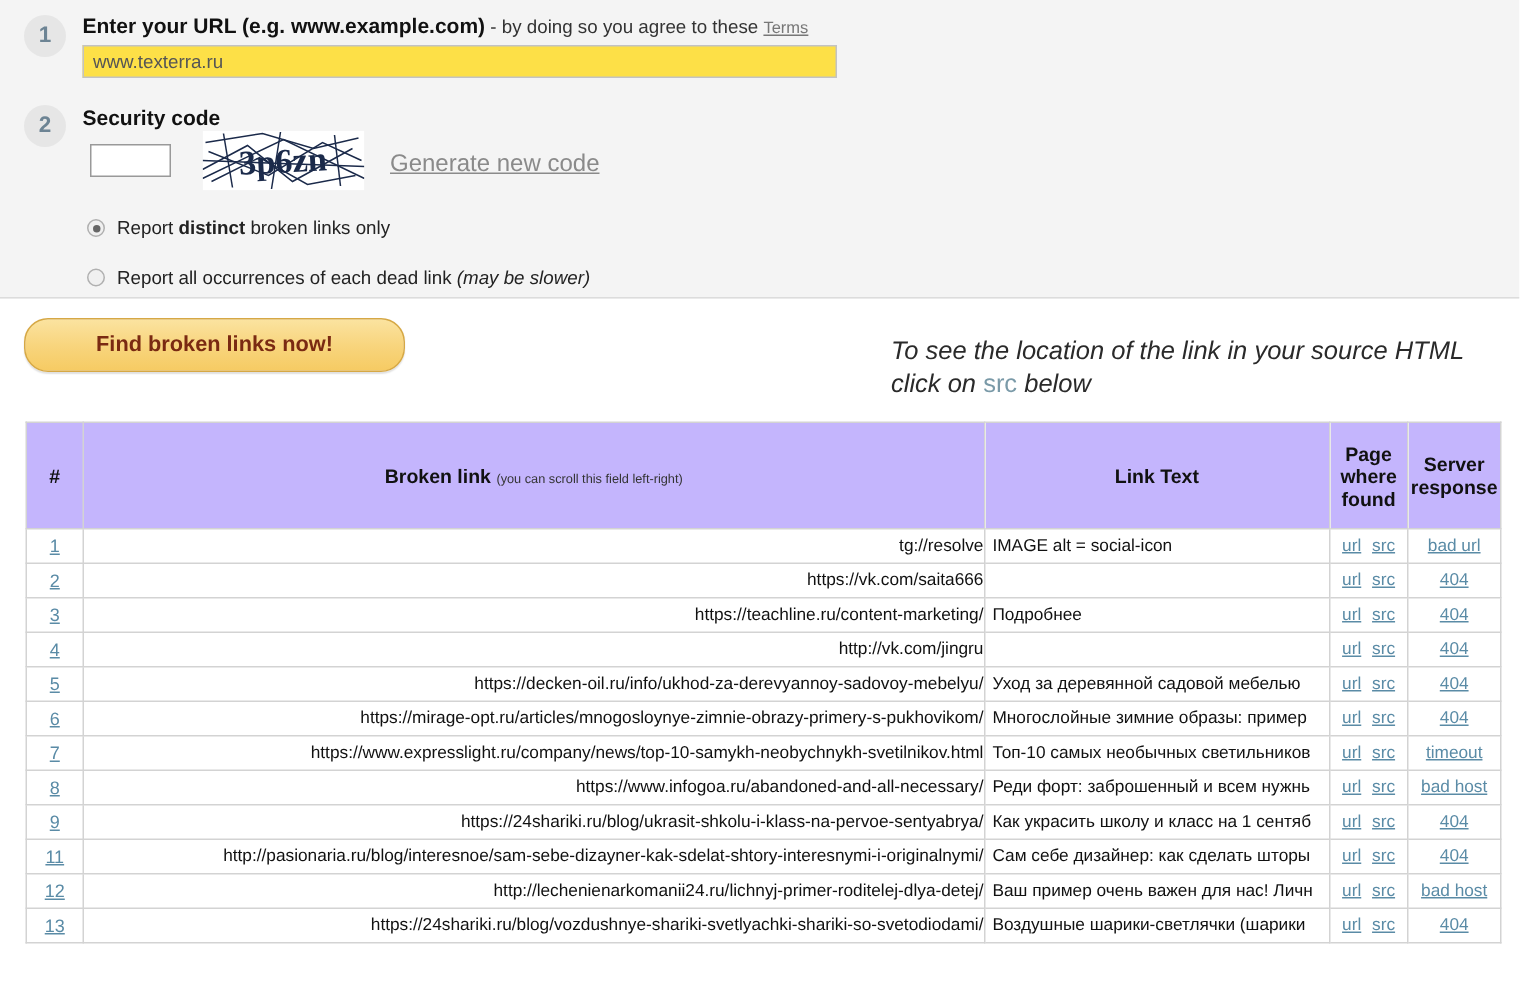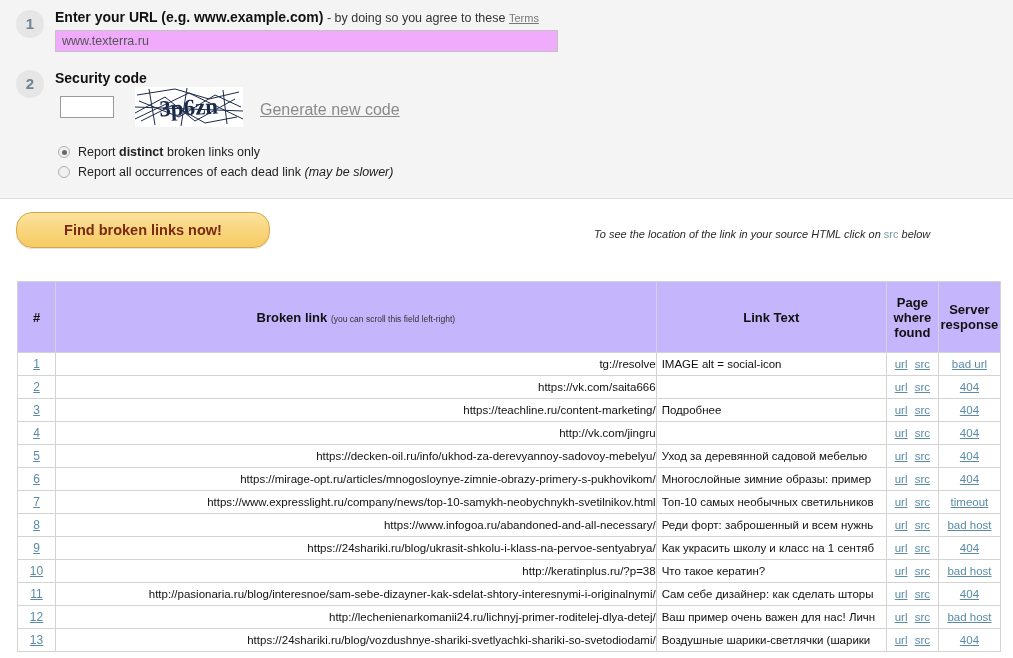--- a/index.html
+++ b/index.html
@@ -71,21 +71,21 @@
 
   #url-input {
     position: absolute;
     left: 55px;
     top: 30px;
     width: 503px;
     height: 22px;
     padding: 0 6px;
     box-sizing: border-box;
     border: 1px solid #c3c3c3;
-    background: #f0abfc;
+    background: #fde047;
     font-family: "Liberation Sans", sans-serif;
     font-size: 12.5px;
     color: #555;
     outline: none;
   }
 
   #captcha-input {
     position: absolute;
     left: 60px;
     top: 96px;
@@ -120,21 +120,21 @@
   }
 
   .radio-row {
     position: absolute;
     left: 58px;
     font-size: 12.5px;
     color: #222;
     white-space: nowrap;
   }
   #radio-row-1 { top: 145px; }
-  #radio-row-2 { top: 165px; }
+  #radio-row-2 { top: 178px; }
 
   .radio-mark {
     display: inline-block;
     width: 12px;
     height: 12px;
     border-radius: 50%;
     border: 1px solid #b0b0b0;
     background: #f0f0f0;
     vertical-align: -2px;
     margin-right: 8px;
@@ -174,21 +174,21 @@
     cursor: pointer;
     box-shadow: 0 1px 1px rgba(0,0,0,0.12);
   }
 
   #src-hint {
     position: absolute;
     left: 594px;
     top: 24px;
     width: 400px;
     font-style: italic;
-    font-size: 11px;
+    font-size: 17px;
     color: #2a2a2a;
     line-height: 22px;
   }
   #src-hint .src-word {
     font-style: normal;
     color: #7a9aa8;
   }
 
   
   #results-table {
@@ -411,27 +411,20 @@
         <td class="cell-resp"><a href="#">bad host</a></td>
       </tr>
       <tr>
         <td class="cell-num"><a href="#">9</a></td>
         <td class="cell-link">https://24shariki.ru/blog/ukrasit-shkolu-i-klass-na-pervoe-sentyabrya/</td>
         <td class="cell-text">Как украсить школу и класс на 1 сентяб</td>
         <td class="cell-page"><a href="#">url</a> <a href="#">src</a></td>
         <td class="cell-resp"><a href="#">404</a></td>
       </tr>
       <tr>
-        <td class="cell-num"><a href="#">10</a></td>
-        <td class="cell-link">http://keratinplus.ru/?p=38</td>
-        <td class="cell-text">Что такое кератин?</td>
-        <td class="cell-page"><a href="#">url</a> <a href="#">src</a></td>
-        <td class="cell-resp"><a href="#">bad host</a></td>
-      </tr>
-      <tr>
         <td class="cell-num"><a href="#">11</a></td>
         <td class="cell-link">http://pasionaria.ru/blog/interesnoe/sam-sebe-dizayner-kak-sdelat-shtory-interesnymi-i-originalnymi/</td>
         <td class="cell-text">Сам себе дизайнер: как сделать шторы</td>
         <td class="cell-page"><a href="#">url</a> <a href="#">src</a></td>
         <td class="cell-resp"><a href="#">404</a></td>
       </tr>
       <tr>
         <td class="cell-num"><a href="#">12</a></td>
         <td class="cell-link">http://lechenienarkomanii24.ru/lichnyj-primer-roditelej-dlya-detej/</td>
         <td class="cell-text">Ваш пример очень важен для нас! Личн</td>

